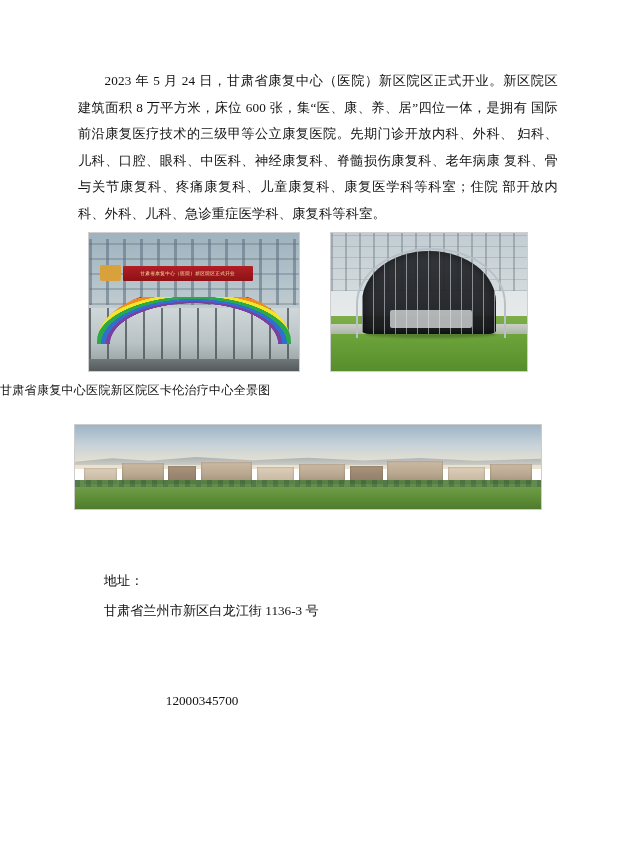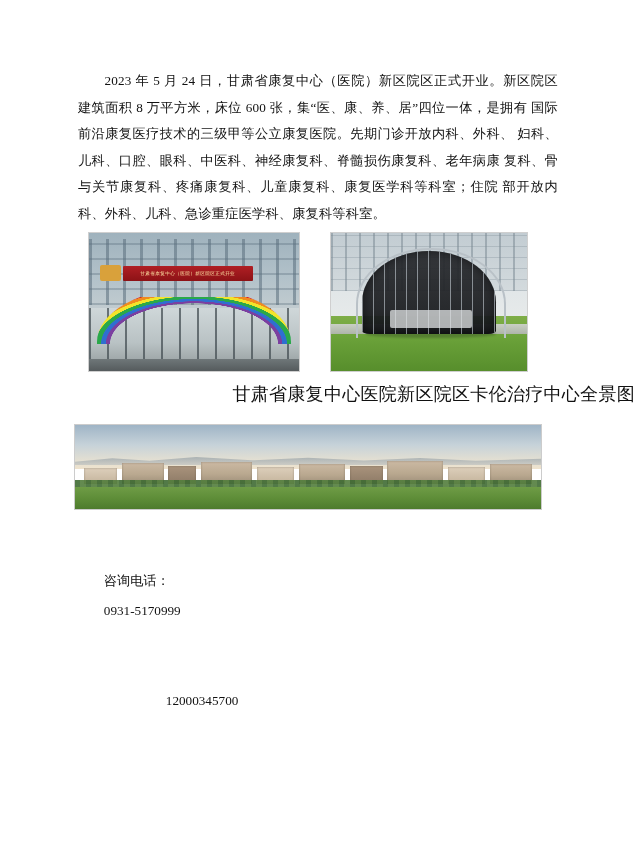--- a/index.html
+++ b/index.html
@@ -161,22 +161,22 @@
   .pr-shadow {
     position: absolute; left: 18%; top: 70%; width: 66%; height: 6%;
     background: rgba(40,60,30,0.35); border-radius: 50%;
     filter: blur(1px);
   }
 
   .caption {
     position: absolute;
     left: 0; right: 0;
     top: 382px;
-    text-align: right;
-    font-size: 18px;
+    text-align: left;
+    font-size: 12px;
     color: #111111;
     letter-spacing: 0.3px;
     font-family: "Liberation Serif", "DejaVu Serif", serif;
   }
 
   
   .panorama {
     position: absolute;
     left: 74px;
     top: 424px;
@@ -289,21 +289,21 @@
       <div class="pan-b light" style="left:80%;width:8%;height:68%"></div>
       <div class="pan-b" style="left:89%;width:9%;height:78%"></div>
     </div>
     <div class="pan-trees"></div>
     <div class="pan-road"></div>
     <div class="pan-grass"></div>
   </div>
 
   <div class="contact">
     <div class="line">
-      <span>咨询电话：</span>
-      <span>0931-5170999</span>
+      <span>地址：</span>
+      <span>甘肃省兰州市新区白龙江街 1136-3 号</span>
     </div>
     <div class="line indent">
       <span>12000345700</span>
     </div>
   </div>
 
 </div>
 
 </body></html>

